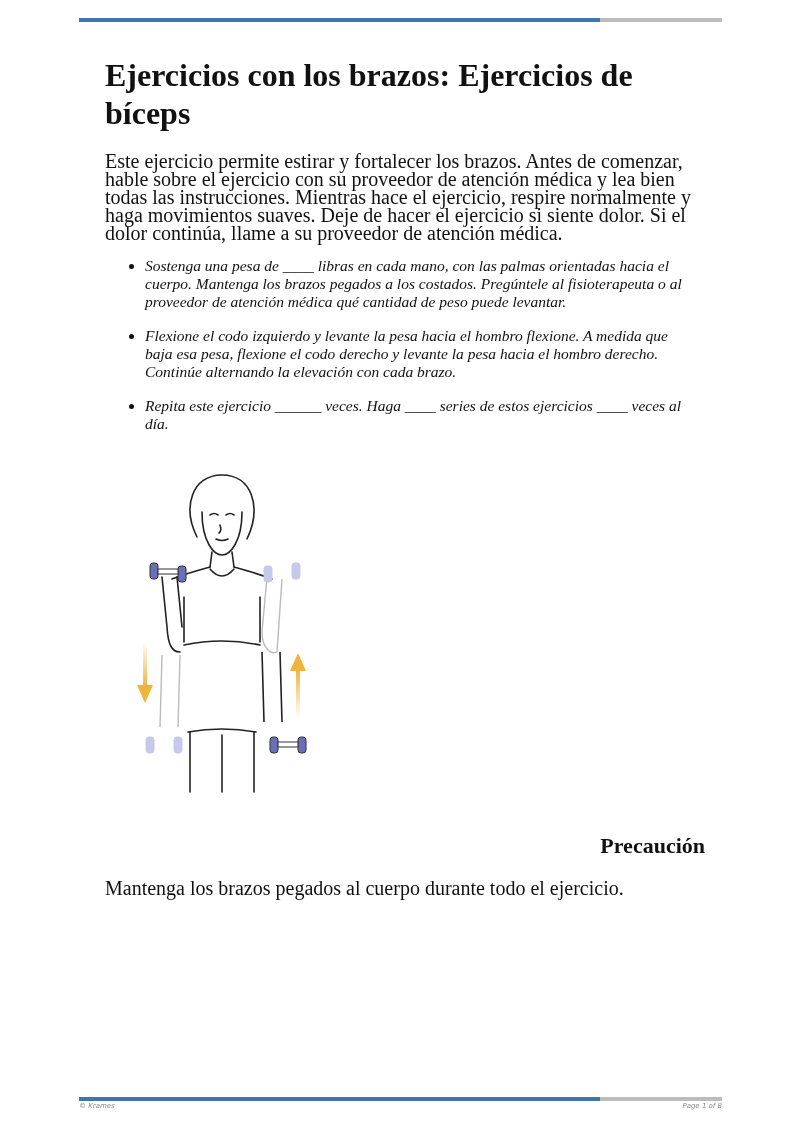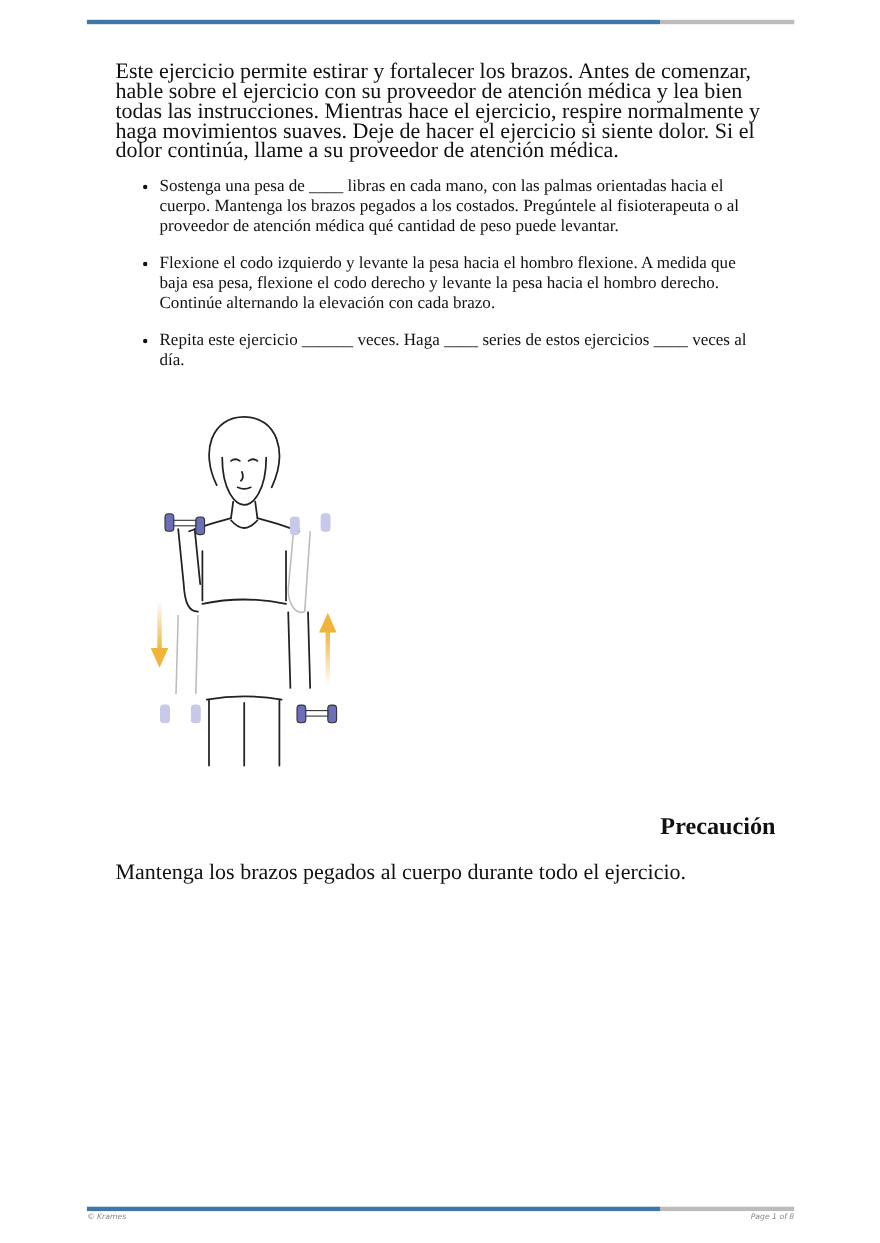--- a/index.html
+++ b/index.html
@@ -5,34 +5,35 @@
   html, body { margin: 0; padding: 0; background: #ffffff; }
   body { width: 800px; height: 1130px; position: relative; overflow: hidden; font-family: "Liberation Serif", "DejaVu Serif", serif; color: #111; }
   .topbar { position: absolute; left: 79px; top: 18px; width: 643px; height: 4px; display: flex; }
   .topbar .blue, .botbar .blue { background: #3f77a8; width: 522px; height: 100%; }
   .topbar .gray, .botbar .gray { background: #bcbcbc; flex: 1; height: 100%; }
   .botbar { position: absolute; left: 79px; top: 1097px; width: 643px; height: 4px; display: flex; }
   .footer { position: absolute; left: 79px; top: 1102px; width: 643px; font-family: "DejaVu Sans", sans-serif; font-style: italic; font-size: 7px; color: #888; display: flex; justify-content: space-between; text-align: right; }
   .content { position: absolute; left: 105px; top: 56px; width: 600px; }
   h1 { font-size: 32px; line-height: 38px; margin: 0 0 20px 0; font-weight: bold; }
   p { font-size: 20px; line-height: 18px; margin: 0 0 15px 0; }
-  ul { margin: 0 0 0 0; padding-left: 40px; }
+  ul { margin: 0 0 0 0; padding-left: 40px; font-style: italic; }
   li { font-size: 15.5px; line-height: 18px; margin-bottom: 16px; padding-right: 10px; }
   .figure { width: 200px; height: 340px; margin: 18px 0 0 17px; }
   h2 { font-size: 22px; margin: 22px 0 20px 0; font-weight: bold; text-align: right; }
 </style>
 </head>
 <body>
 
 <div class="topbar">
   <div class="blue" style="width: 81%;"></div>
   <div class="gray"></div>
 </div>
 
 <div class="content">
+  <h1>Ejercicios con los brazos: Ejercicios de bíceps</h1>
   <p>Este ejercicio permite estirar y fortalecer los brazos. Antes de comenzar, hable sobre el ejercicio con su proveedor de atención médica y lea bien todas las instrucciones. Mientras hace el ejercicio, respire normalmente y haga movimientos suaves. Deje de hacer el ejercicio si siente dolor. Si el dolor continúa, llame a su proveedor de atención médica.</p>
   <ul>
     <li>Sostenga una pesa de ____ libras en cada mano, con las palmas orientadas hacia el cuerpo. Mantenga los brazos pegados a los costados. Pregúntele al fisioterapeuta o al proveedor de atención médica qué cantidad de peso puede levantar.</li>
     <li>Flexione el codo izquierdo y levante la pesa hacia el hombro flexione. A medida que baja esa pesa, flexione el codo derecho y levante la pesa hacia el hombro derecho. Continúe alternando la elevación con cada brazo.</li>
     <li>Repita este ejercicio ______ veces. Haga ____ series de estos ejercicios ____ veces al día.</li>
   </ul>
 
   <svg class="figure" viewBox="0 0 200 340" xmlns="http://www.w3.org/2000/svg">
     <g fill="none" stroke="#222" stroke-width="1.6" stroke-linecap="round">
 

